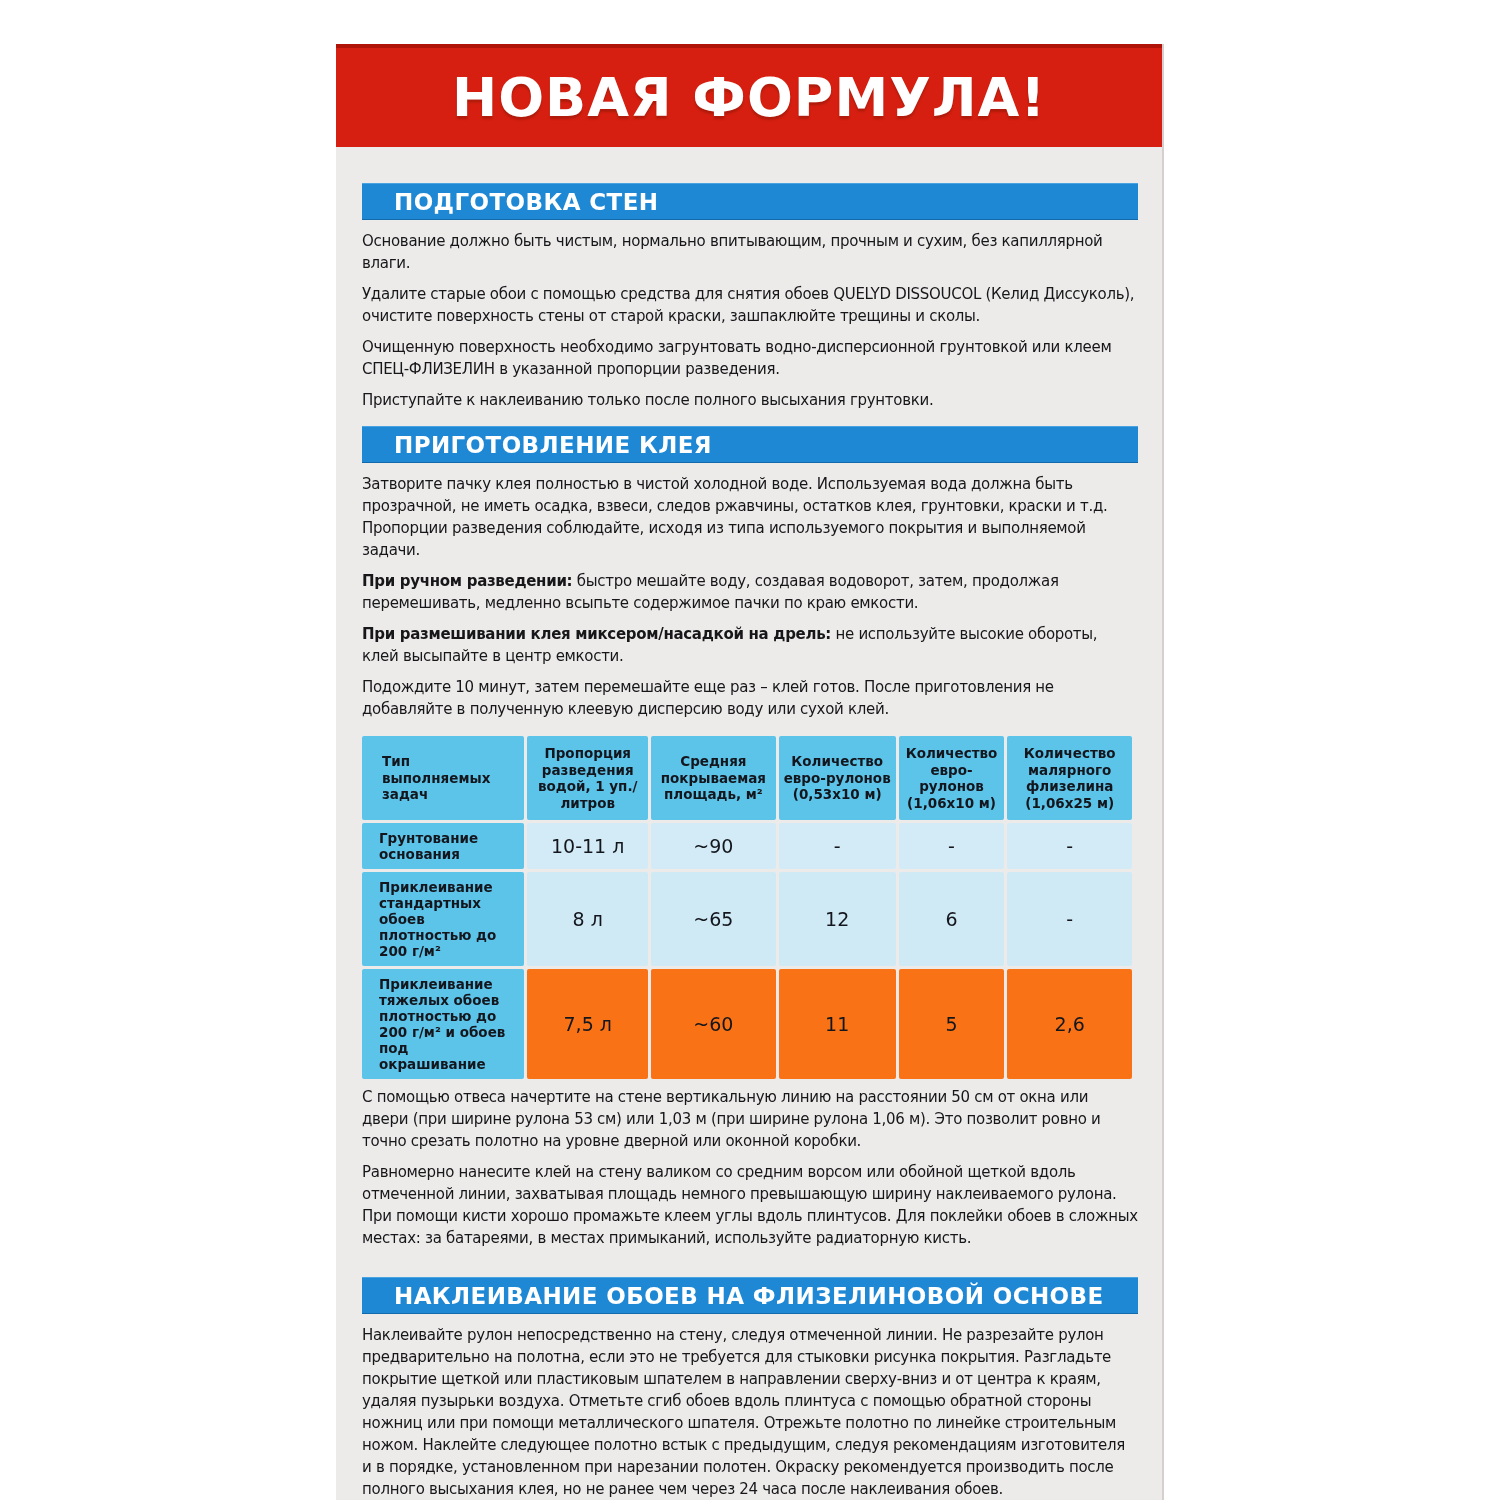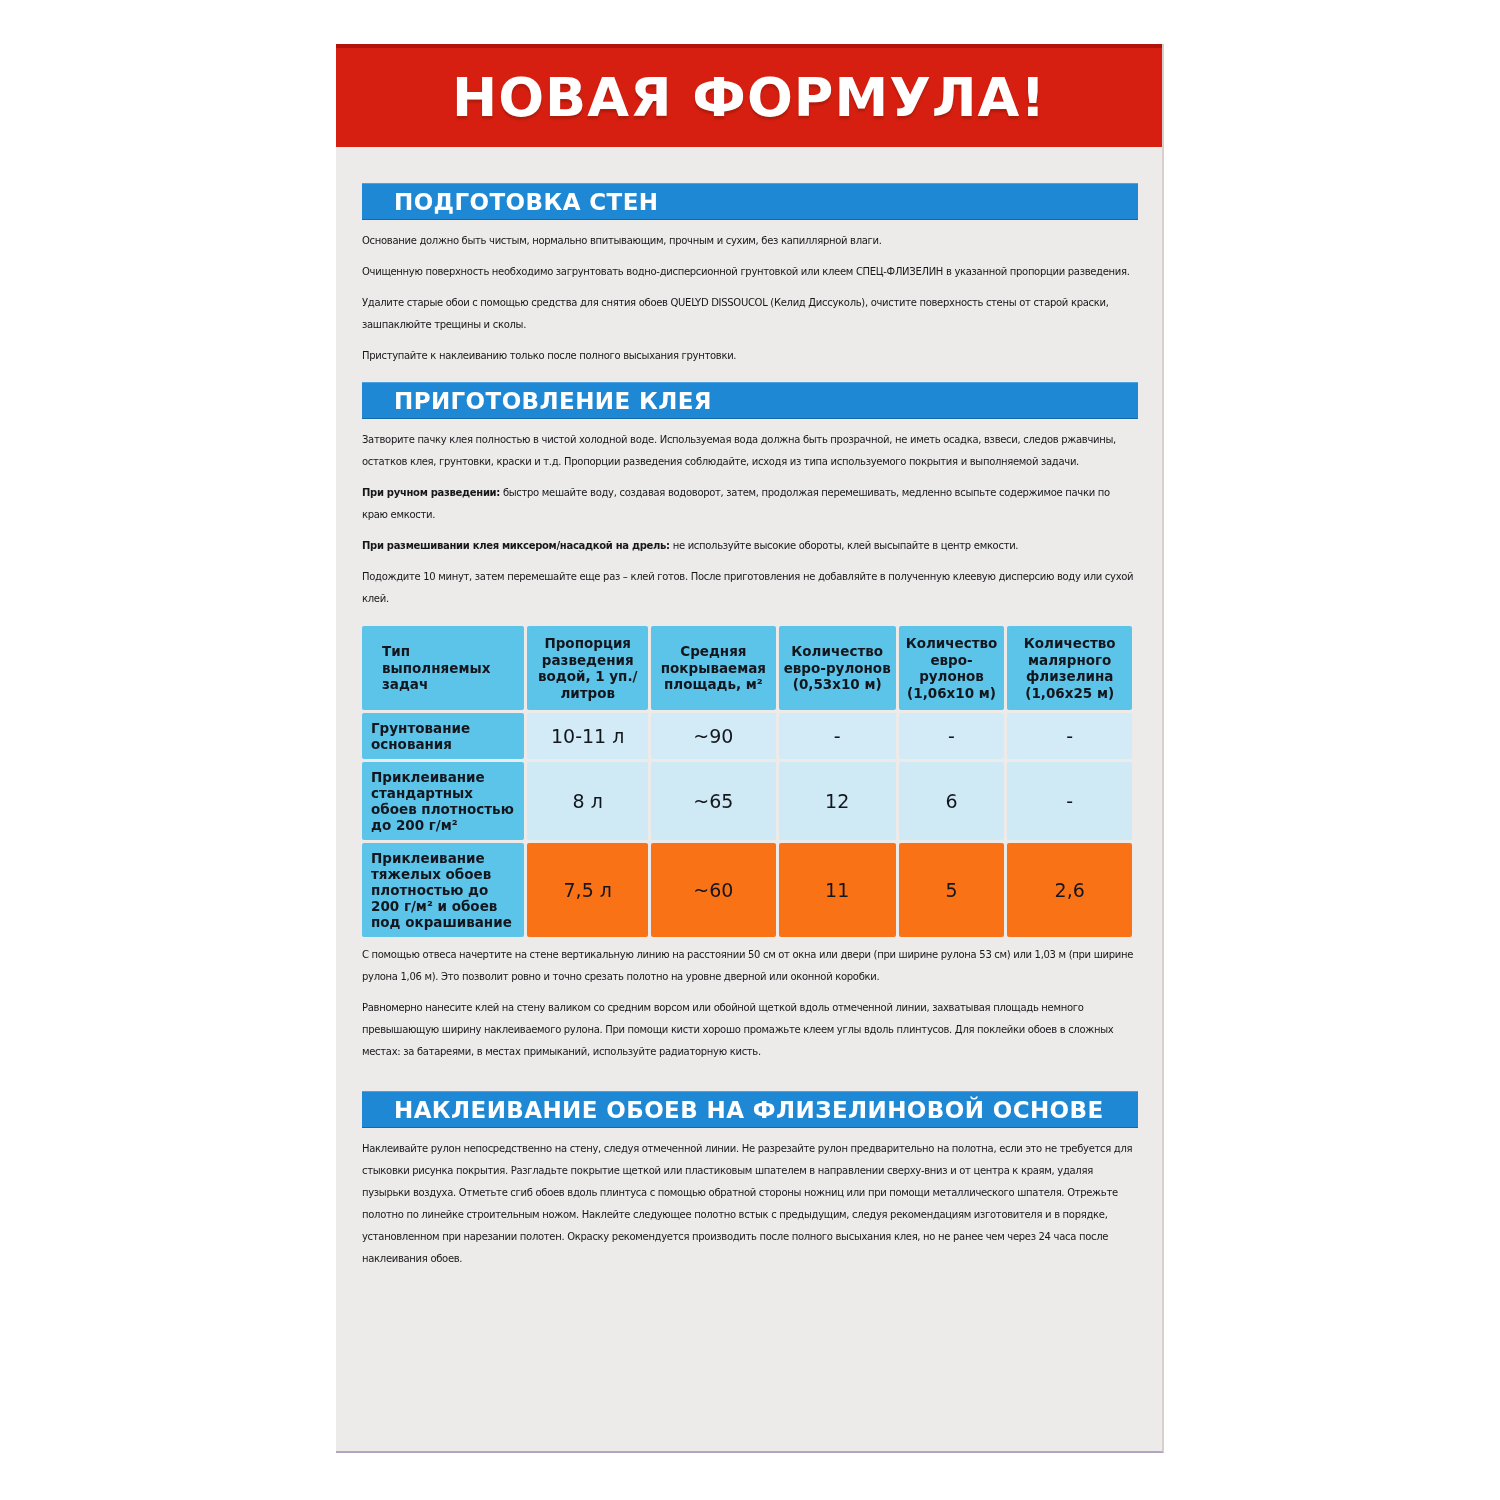--- a/index.html
+++ b/index.html
@@ -39,42 +39,42 @@
   }
   .sec:first-child .band{margin-top:0;}
   .sec.gap-lg .band{margin-top:28px;}
   .band-title{
     color:#ffffff;font-weight:bold;font-size:23px;letter-spacing:0.4px;
     white-space:nowrap;
   }
 
   .para{
     margin:0 0 9px 0;color:#17171a;
-    font-size:10px;line-height:22px;letter-spacing:-0.3px;
+    font-size:15px;line-height:22px;letter-spacing:-0.3px;
     text-align:left;
   }
   .para:last-child{margin-bottom:0;}
   .lead{font-weight:bold;}
   .lead:empty{display:none;}
 
   table.dilution{
     width:100%;border-collapse:separate;border-spacing:3px;
     margin:13px -3px 4px -3px;table-layout:fixed;
   }
   table.dilution th,table.dilution td{
     vertical-align:middle;border-radius:2px;color:#14161d;
   }
   th.colhead{
     background:#5cc3e9;font-size:13.5px;line-height:16.5px;font-weight:bold;
     text-align:center;padding:9px 5px;
   }
   th.colhead.first{text-align:left;padding-left:20px;margin-left:16px;}
   th.rowhead{
     background:#5cc3e9;font-size:13.5px;line-height:16px;font-weight:bold;
-    text-align:left;padding:7px 9px;
+    text-align:left;padding:7px 17px;
   }
   td.val{
     background:#cfe9f5;font-size:19px;text-align:center;padding:10px 8px;
   }
   tr.r0 td.val{background:#d3ebf6;}
   tr.r2 td.val{background:#f97316;}
 </style>
 </head>
 <body>
 
@@ -85,22 +85,22 @@
       <span class="banner-title">НОВАЯ ФОРМУЛА!</span>
     </div>
 
     <div class="content">
 
       <div class="sec">
         <div class="band">
           <span class="band-title">ПОДГОТОВКА СТЕН</span>
         </div>
         <p class="para"><span>Основание должно быть чистым, нормально впитывающим, прочным и сухим, без капиллярной влаги.</span></p>
+        <p class="para"><span>Удалите старые обои с помощью средства для снятия обоев QUELYD DISSOUCOL (Келид Диссуколь), очистите поверхность стены от старой краски, зашпаклюйте трещины и сколы.</span></p>
         <p class="para"><span>Очищенную поверхность необходимо загрунтовать водно-дисперсионной грунтовкой или клеем СПЕЦ-ФЛИЗЕЛИН в указанной пропорции разведения.</span></p>
-        <p class="para"><span>Удалите старые обои с помощью средства для снятия обоев QUELYD DISSOUCOL (Келид Диссуколь), очистите поверхность стены от старой краски, зашпаклюйте трещины и сколы.</span></p>
         <p class="para"><span>Приступайте к наклеиванию только после полного высыхания грунтовки.</span></p>
       </div>
 
       <div class="sec">
         <div class="band">
           <span class="band-title">ПРИГОТОВЛЕНИЕ КЛЕЯ</span>
         </div>
         <p class="para"><span>Затворите пачку клея полностью в чистой холодной воде. Используемая вода должна быть прозрачной, не иметь осадка, взвеси, следов ржавчины, остатков клея, грунтовки, краски и т.д. Пропорции разведения соблюдайте, исходя из типа используемого покрытия и выполняемой задачи.</span></p>
         <p class="para"><b class="lead">При ручном разведении:</b> <span>быстро мешайте воду, создавая водоворот, затем, продолжая перемешивать, медленно всыпьте содержимое пачки по краю емкости.</span></p>
         <p class="para"><b class="lead">При размешивании клея миксером/насадкой на дрель:</b> <span>не используйте высокие обороты, клей высыпайте в центр емкости.</span></p>

